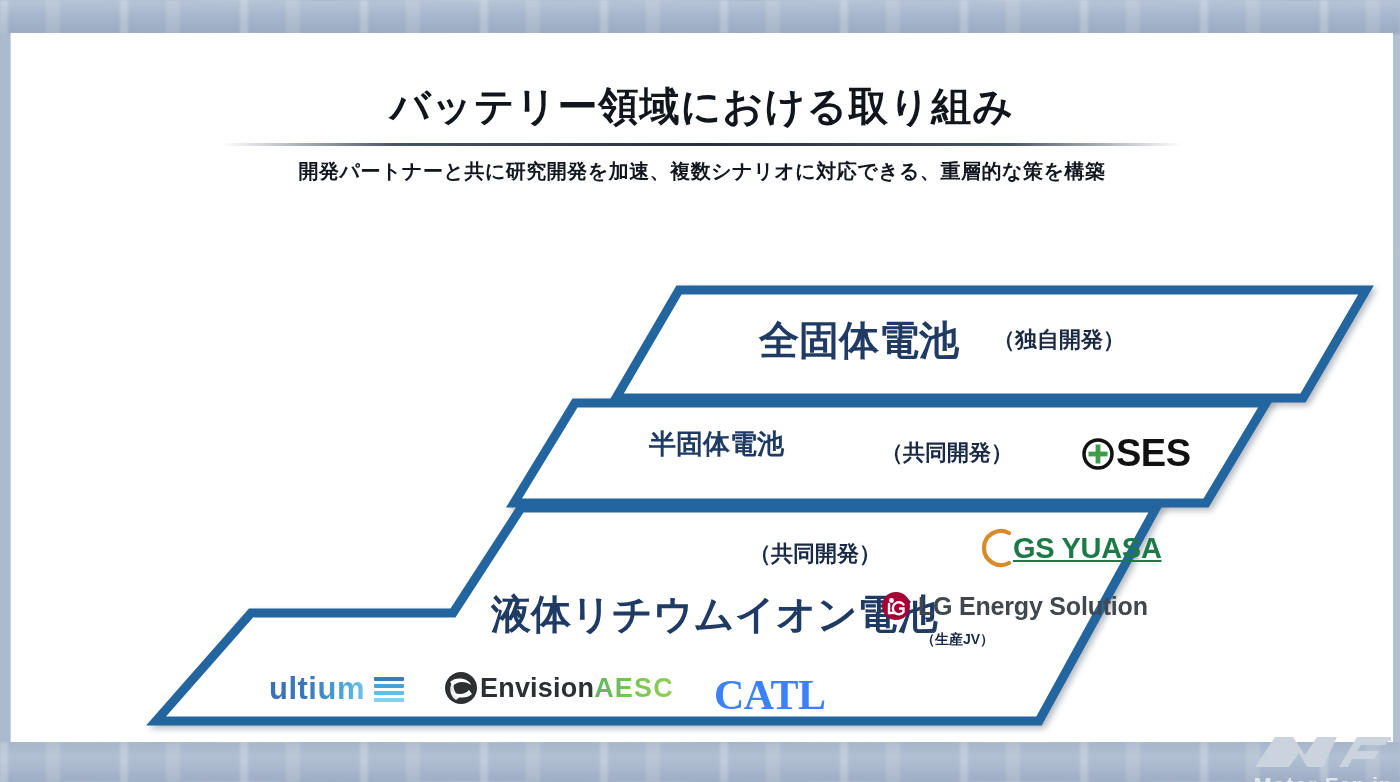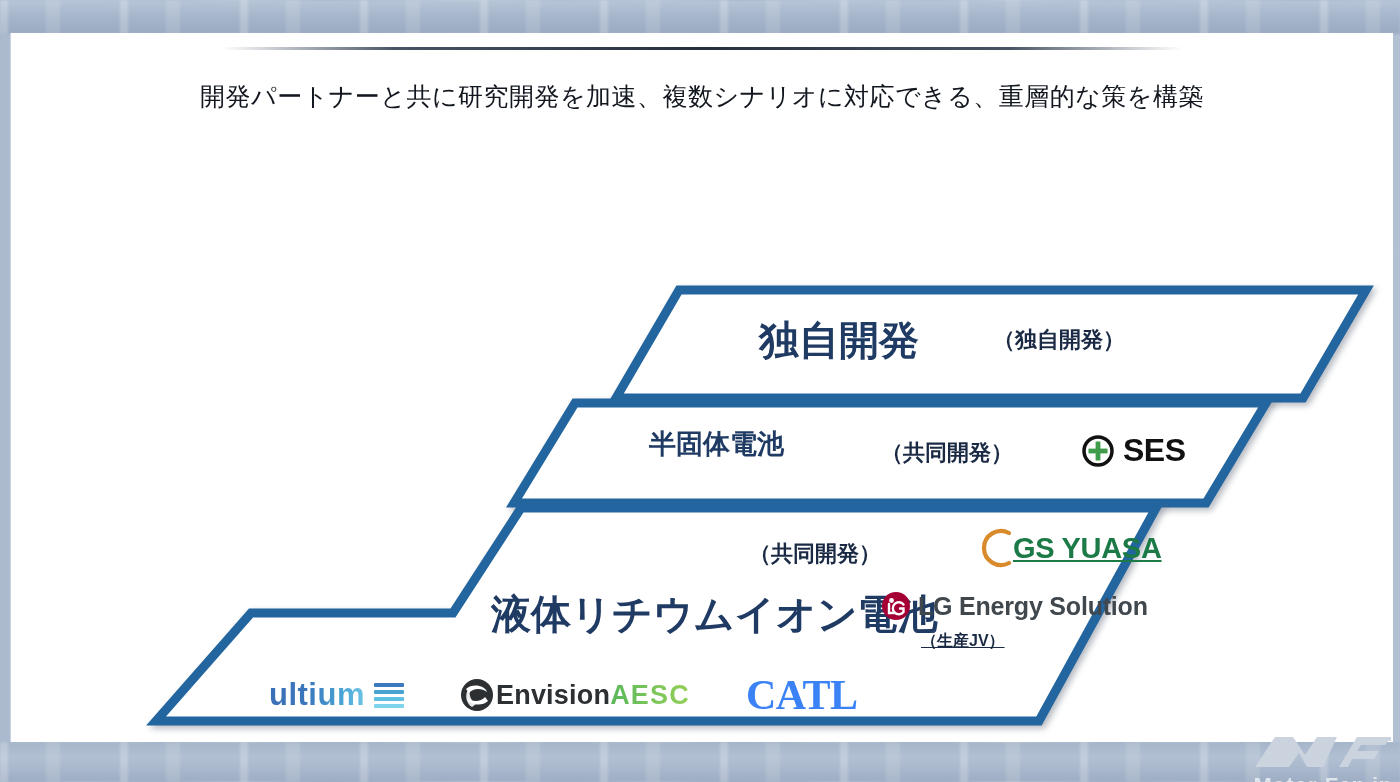--- a/index.html
+++ b/index.html
@@ -39,21 +39,21 @@
     font-size:40px;font-weight:bold;color:#11151c;
     letter-spacing:1px;line-height:1.15;
   }
   .title-rule{
     margin:14px auto 0;width:960px;height:3px;
     background:linear-gradient(90deg,
       rgba(40,54,74,0) 0%, rgba(40,54,74,.85) 18%, rgba(26,36,52,.95) 50%,
       rgba(40,54,74,.85) 82%, rgba(40,54,74,0) 100%);
   }
   .slide-subtitle{
-    margin:30px 0 0;font-size:25px;font-weight:normal;color:#12171f;
+    margin:12px 0 0;font-size:20px;font-weight:bold;color:#12171f;
     letter-spacing:.5px;
   }
 
   
   .band{position:absolute;}
   .band svg{display:block;overflow:visible;}
   .band-poly{fill:#ffffff;stroke:#22659f;stroke-width:9;stroke-linejoin:miter;}
 
   .band-shadow{filter:drop-shadow(3px 3px 3px rgba(90,100,115,.45));}
 
@@ -78,26 +78,26 @@
   
   #band2{left:498px;top:365px;}
   #band2 .band-label{left:140px;top:28px;font-size:27px;}
   #band2 .band-note{left:372px;top:40px;}
   #sesLogo{position:absolute;left:572px;top:34px;}
 
   
   #band3{left:140px;top:470px;}
   #band3 .band-label{left:340px;top:84px;font-size:40px;}
   #band3 .band-note{left:598px;top:36px;}
-  #jvNote{position:absolute;left:770px;top:128px;font-size:16px;font-weight:bold;
+  #jvNote{position:absolute;left:770px;top:128px;font-size:14px;font-weight:bold;
           color:#1b2a44;white-space:nowrap;
-          text-shadow:0 0 4px #fff,0 0 4px #fff,1px 1px 0 #fff,-1px -1px 0 #fff;text-decoration:underline;}
+          text-shadow:0 0 4px #fff,0 0 4px #fff,1px 1px 0 #fff,-1px -1px 0 #fff;}
   #gsyuasaLogo{position:absolute;left:828px;top:22px;}
   #lgLogo{position:absolute;left:730px;top:88px;}
-  #logoRow{position:absolute;left:118px;top:168px;display:flex;align-items:center;gap:56px;}
+  #logoRow{position:absolute;left:118px;top:168px;display:flex;align-items:flex-start;gap:40px;}
 
   
   .logo{display:flex;align-items:center;white-space:nowrap;}
 
   
   .ultium-word{
     font-size:31px;font-weight:bold;letter-spacing:.5px;
     background:linear-gradient(90deg,#3a6fb5 0%,#3a77bd 40%,#49a7d6 78%,#6fc4e4 100%);
     -webkit-background-clip:text;background-clip:text;color:transparent;
   }
@@ -114,21 +114,21 @@
     font-size:27px;font-weight:bold;letter-spacing:1.2px;
     background:linear-gradient(90deg,#5bb85b 0%,#76c35a 45%,#93cf58 100%);
     -webkit-background-clip:text;background-clip:text;color:transparent;
   }
 
   
   .catl-word{font-size:42px;font-weight:bold;color:#3b82f6;letter-spacing:-.5px;
              font-family:Liberation Serif, serif;}
 
   
-  .ses-word{font-size:32px;font-weight:bold;color:#111;letter-spacing:-.5px;margin-left:8px;}
+  .ses-word{font-size:38px;font-weight:bold;color:#111;letter-spacing:-.5px;margin-left:1px;}
 
   
   .gsy-word{font-size:29px;font-weight:bold;color:#1c7a47;letter-spacing:-.3px;text-decoration:underline;}
 
   
   .lg-word{font-size:25px;font-weight:bold;color:#40474d;letter-spacing:-.2px;margin-left:7px;}
 
   
   #watermark{position:absolute;left:1232px;top:700px;width:160px;text-align:center;}
   #wm-text{font-size:22px;font-weight:bold;color:#dfe6ee;letter-spacing:.5px;
@@ -138,29 +138,30 @@
 <body>
 
 <div id="stage">
 
   <div id="bandTop"></div>
   <div id="bandBottom"></div>
 
   <div id="slide">
 
     <div id="titleWrap">
+      <h1 class="slide-title">バッテリー領域における取り組み</h1>
       <div class="title-rule"></div>
       <p class="slide-subtitle">開発パートナーと共に研究開発を加速、複数シナリオに対応できる、重層的な策を構築</p>
     </div>
 
     <div class="band" id="band1">
       <svg width="760" height="118" viewBox="0 0 760 118" class="band-shadow">
         <polygon class="band-poly" points="68,5 755,5 692,113 5,113"></polygon>
       </svg>
-      <span class="band-label">独自開発</span>
+      <span class="band-label">全固体電池</span>
       <span class="band-note">（独自開発）</span>
     </div>
 
     <div class="band" id="band2">
       <svg width="762" height="110" viewBox="0 0 762 110" class="band-shadow">
         <polygon class="band-poly" points="66,5 757,5 697,105 5,105"></polygon>
       </svg>
       <span class="band-label">半固体電池</span>
       <span class="band-note">（共同開発）</span>
 

